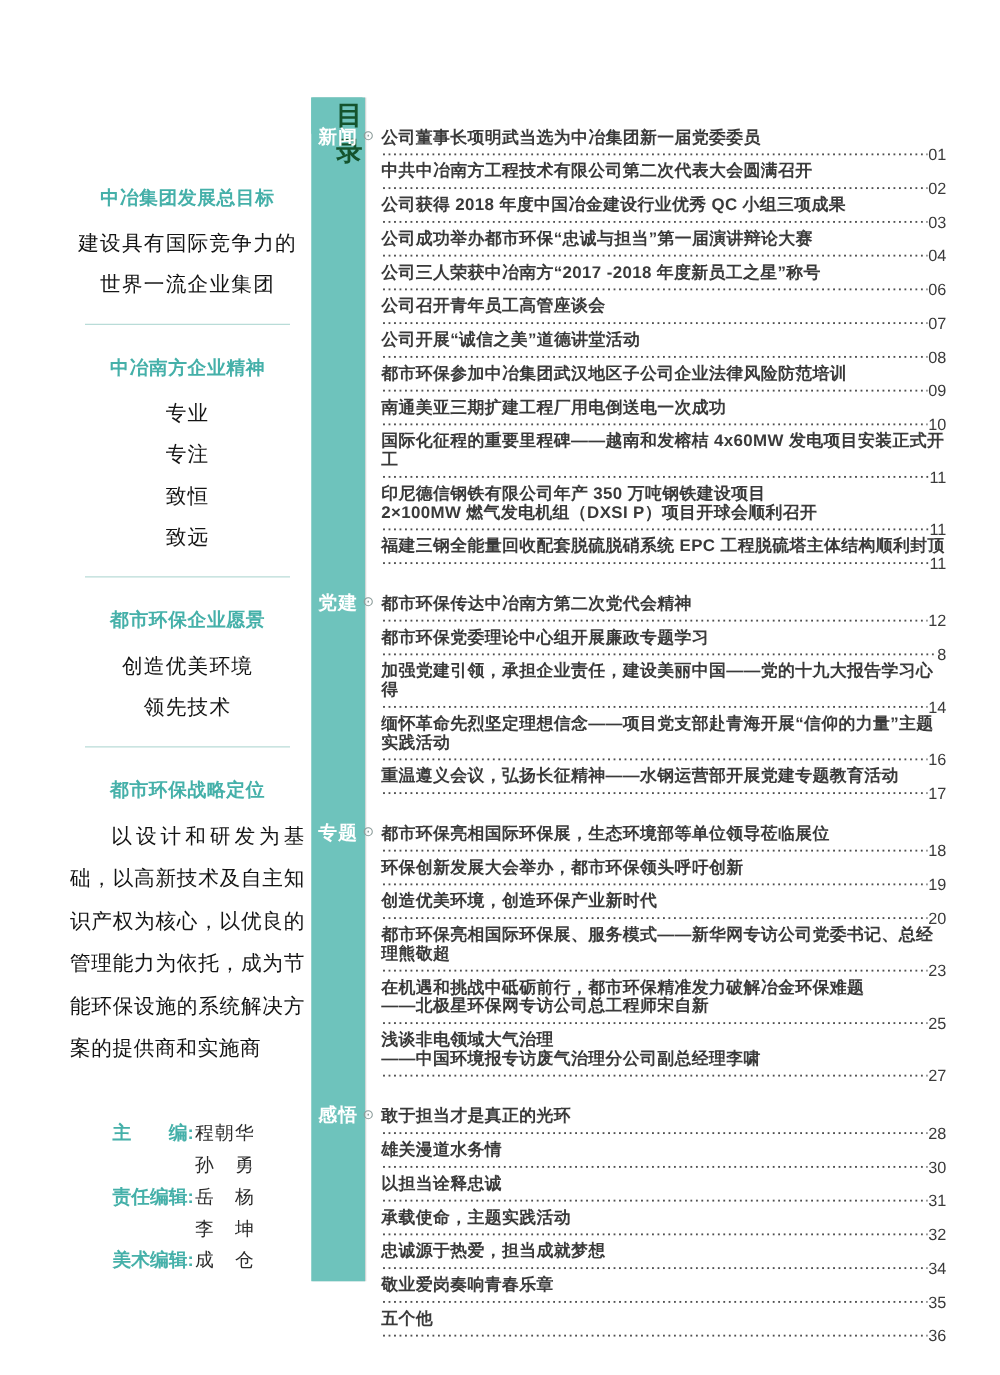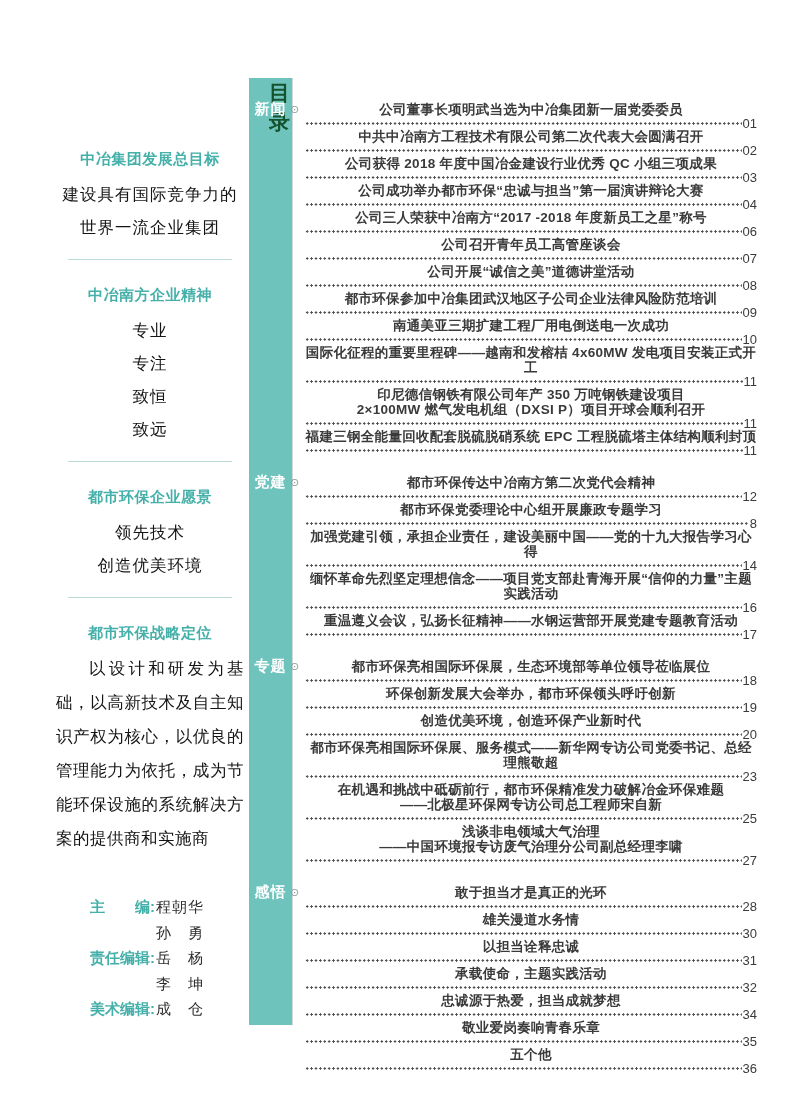--- a/index.html
+++ b/index.html
@@ -60,21 +60,21 @@
   .toc-section{position:relative;}
   .toc-section + .toc-section{margin-top:20px;}
   .section-label{
     position:absolute;left:-56px;top:-2px;width:43px;z-index:3;
     text-align:center;color:#ffffff;font-weight:bold;font-size:15px;
     letter-spacing:1px;
   }
   .section-bullet{
     position:absolute;left:-15px;top:1px;font-size:11px;color:#8b9b99;line-height:13px;
   }
-  .toc-entry{margin-bottom:1px;cursor:pointer;text-align:center;}
+  .toc-entry{margin-bottom:1px;cursor:pointer;}
   .entry-title{
     font-size:13.5px;line-height:15px;margin-bottom:1px;color:#3a3a3a;
     font-weight:600;white-space:pre-line;letter-spacing:0.3px;
   }
   .entry-leader{display:flex;align-items:center;height:10px;}
   .entry-dots{
     flex:1;height:3px;
     background-image:radial-gradient(circle,#4f4f4f 1px,transparent 1.1px);
     background-size:4.4px 3px;background-position:left center;background-repeat:repeat-x;
   }
@@ -90,22 +90,22 @@
       <div class="sb-line">建设具有国际竞争力的</div>
       <div class="sb-line">世界一流企业集团</div>
       <hr class="sb-divider">
       <div class="sb-heading">中冶南方企业精神</div>
       <div class="sb-line">专业</div>
       <div class="sb-line">专注</div>
       <div class="sb-line">致恒</div>
       <div class="sb-line">致远</div>
       <hr class="sb-divider">
       <div class="sb-heading">都市环保企业愿景</div>
+      <div class="sb-line">创造优美环境</div>
       <div class="sb-line">领先技术</div>
-      <div class="sb-line">创造优美环境</div>
       <hr class="sb-divider">
       <div class="sb-heading">都市环保战略定位</div>
       <div class="sb-paragraph">以设计和研发为基础，以高新技术及自主知识产权为核心，以优良的管理能力为依托，成为节能环保设施的系统解决方案的提供商和实施商</div>
       <div class="credits">
         <div class="credit-row"><span class="credit-label">主　　编:</span><span class="credit-name">程朝华</span></div>
         <div class="credit-row"><span class="credit-label"></span><span class="credit-name">孙　勇</span></div>
         <div class="credit-row"><span class="credit-label">责任编辑:</span><span class="credit-name">岳　杨</span></div>
         <div class="credit-row"><span class="credit-label"></span><span class="credit-name">李　坤</span></div>
         <div class="credit-row"><span class="credit-label">美术编辑:</span><span class="credit-name">成　仓</span></div>
       </div>

